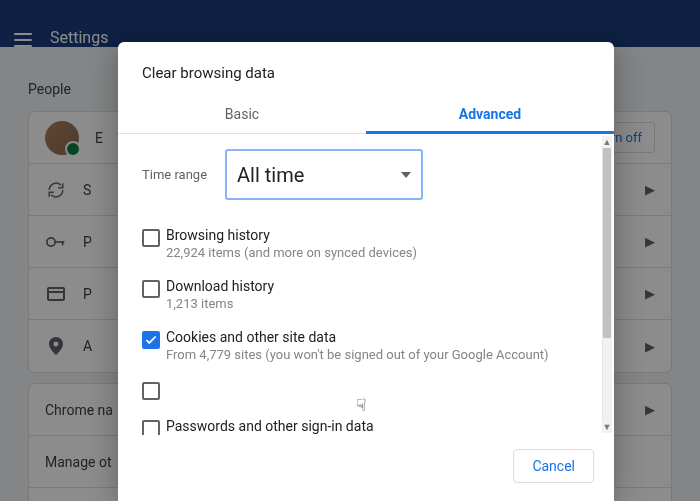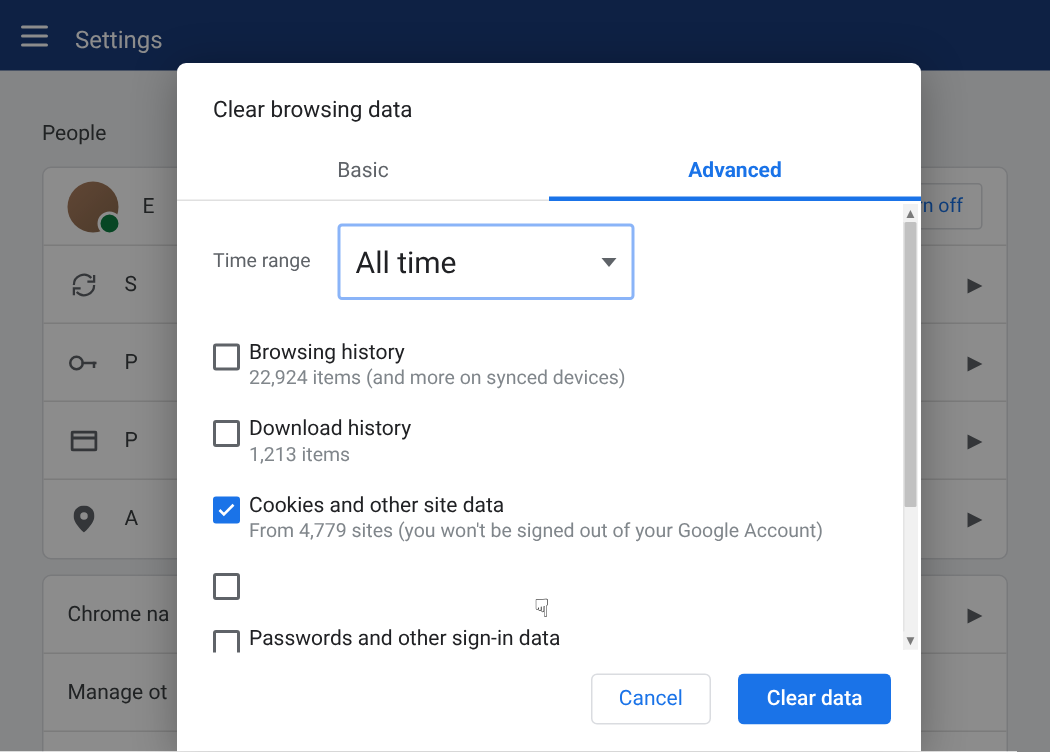--- a/index.html
+++ b/index.html
@@ -1,19 +1,19 @@
 <!DOCTYPE html>
 <html><head>
 <meta charset="utf-8">
 <style>
   *{box-sizing:border-box;margin:0;padding:0;font-family:Roboto,Arial,sans-serif}
   body{width:700px;height:501px;overflow:hidden;background:#f1f3f4;position:relative}
   .overlay{position:absolute;inset:0;background:rgba(0,0,0,.45);z-index:5}
   
-  .hdr{height:47px;background:#1a3d7c;display:flex;align-items:flex-start;color:#fff;padding:17px 14px;gap:18px}
+  .hdr{height:47px;background:#1a3d7c;display:flex;align-items:flex-end;color:#fff;padding:0 14px;gap:18px}
   .hamb{width:18px;height:14px;display:flex;flex-direction:column;justify-content:space-between}
   .hamb span{height:2px;background:#fff;border-radius:1px}
   .hdr-title{font-size:16px;font-weight:400}
   
   .page{padding:24px 28px}
   .sect-lbl{font-size:14px;color:#3c4043;margin:10px 0 14px}
   .card{border:1px solid #dadce0;border-radius:6px;background:#fff}
   .row{display:flex;align-items:center;min-height:52px;padding:0 16px;border-bottom:1px solid #e0e0e0;gap:16px;position:relative}
   .row:last-child{border-bottom:none}
   .row .ic{width:22px;display:flex;justify-content:center;color:#5f6368}
@@ -185,17 +185,16 @@
     </div>
     <div class="sbar">
       <div class="sbar-track"></div>
       <div class="sbar-arrow up">▲</div>
       <div class="sbar-thumb" style="top:12px"></div>
       <div class="sbar-arrow dn">▼</div>
     </div>
   </div>
   <div class="footer">
     <button class="btn sec">Cancel</button>
-    <button class="btn pri">Clear data</button>
   </div>
 </div>
 
 <div class="cursor">☟</div>
 
 </body></html>

